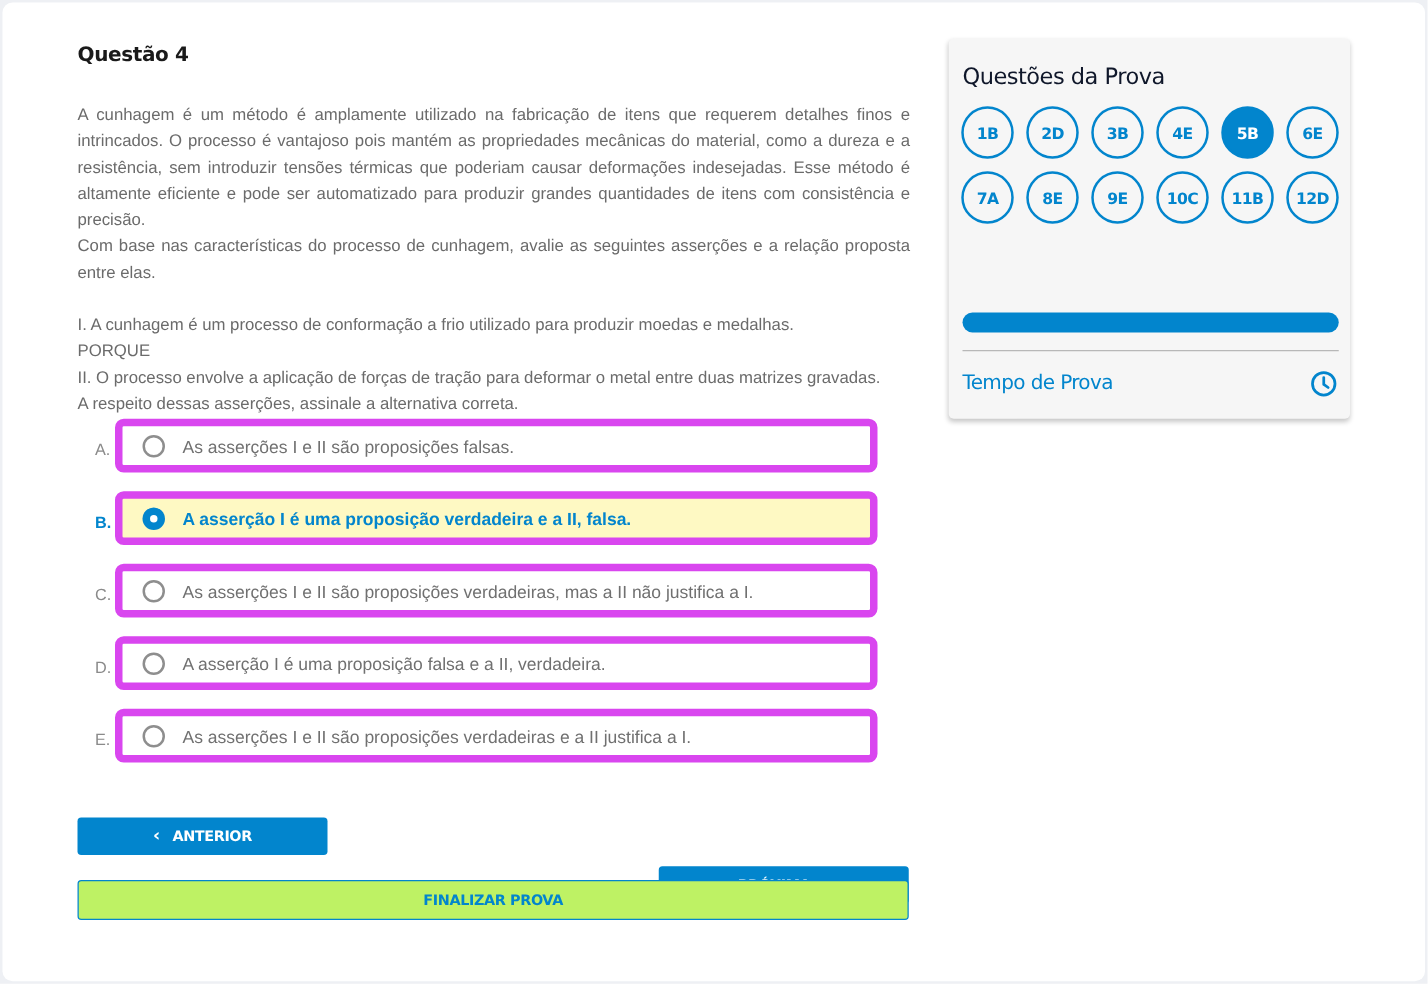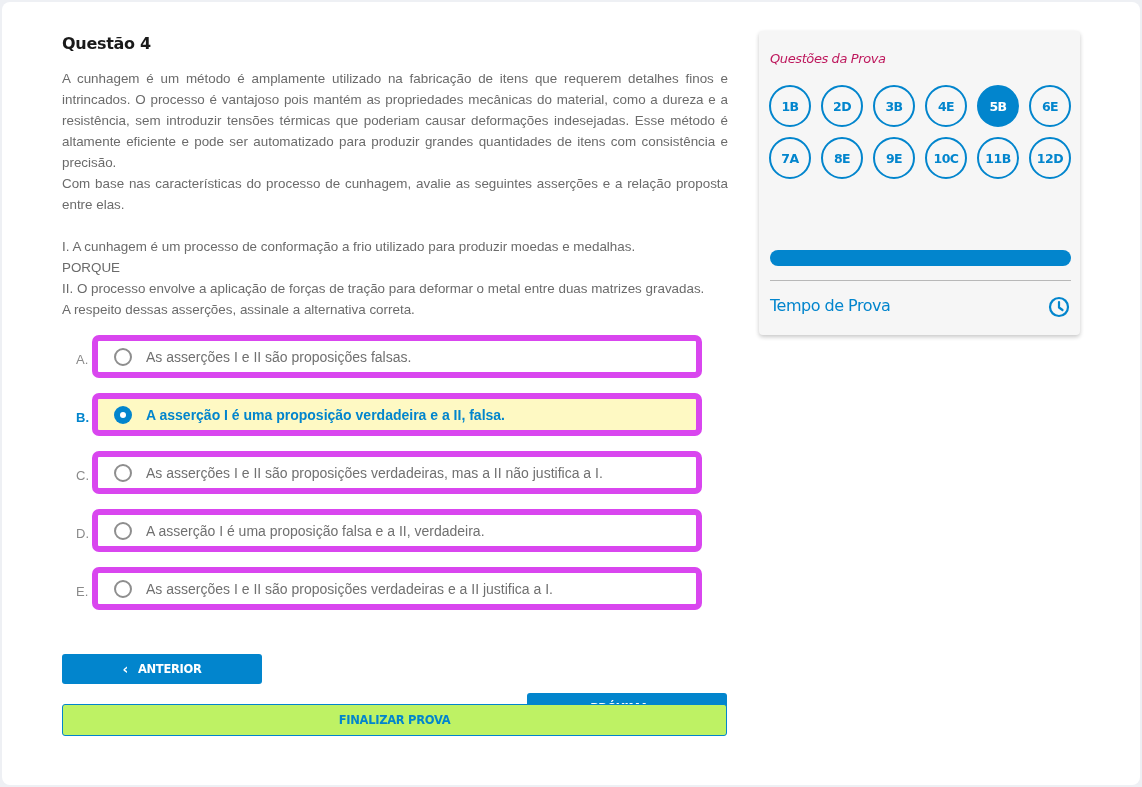--- a/index.html
+++ b/index.html
@@ -16,21 +16,21 @@
   .question {
     position: absolute; left: 60px; top: 30px; width: 666px;
   }
   .q-title {
     font-family: "DejaVu Sans", sans-serif;
     font-size: 16px; font-weight: bold; color: #1a1a1a;
     letter-spacing: -0.3px;
     height: 24px; line-height: 24px;
   }
   .q-text {
-    margin-top: 12px;
+    margin-top: 25px;
     font-size: 13.4px; color: #6b6b6b; line-height: 21px;
     text-align: justify;
   }
   .q-text p { margin: 0; }
   .q-text .gap { height: 21px; }
   .options { position: absolute; left: 60px; top: 333px; width: 642px; }
   .option-row { position: relative; height: 43px; margin-bottom: 15px; }
   .option-letter {
     position: absolute; left: 14px; top: 17px;
     font-size: 13px; color: #8a8a8a;
@@ -71,23 +71,22 @@
   .btn-prev .chev { margin-right: 10px; }
   .btn-next .chev { margin-left: 10px; }
 
   .panel {
     position: absolute; left: 757px; top: 29px; width: 321px; height: 304px;
     background: #f6f6f6; border-radius: 4px;
     box-shadow: 0 2px 4px rgba(0,0,0,0.22);
   }
   .panel-title {
     position: absolute; left: 11px; top: 20px;
-    font-family: "DejaVu Sans", sans-serif; font-size: 13px; color: #be185d;
+    font-family: "DejaVu Sans", sans-serif; font-size: 18px; color: #0f172a;
     letter-spacing: -0.4px;
-    font-style: italic;
   }
   .qgrid {
     position: absolute; left: 10px; top: 54px; width: 302px;
     display: flex; flex-wrap: wrap; justify-content: center; row-gap: 10px; column-gap: 10px;
   }
   .qbtn {
     width: 42px; height: 42px; border-radius: 50%;
     border: 2px solid #0285cd; color: #0285cd; background: transparent;
     display: flex; align-items: center; justify-content: center;
     font-family: "DejaVu Sans", sans-serif; font-weight: bold; font-size: 12.5px;

